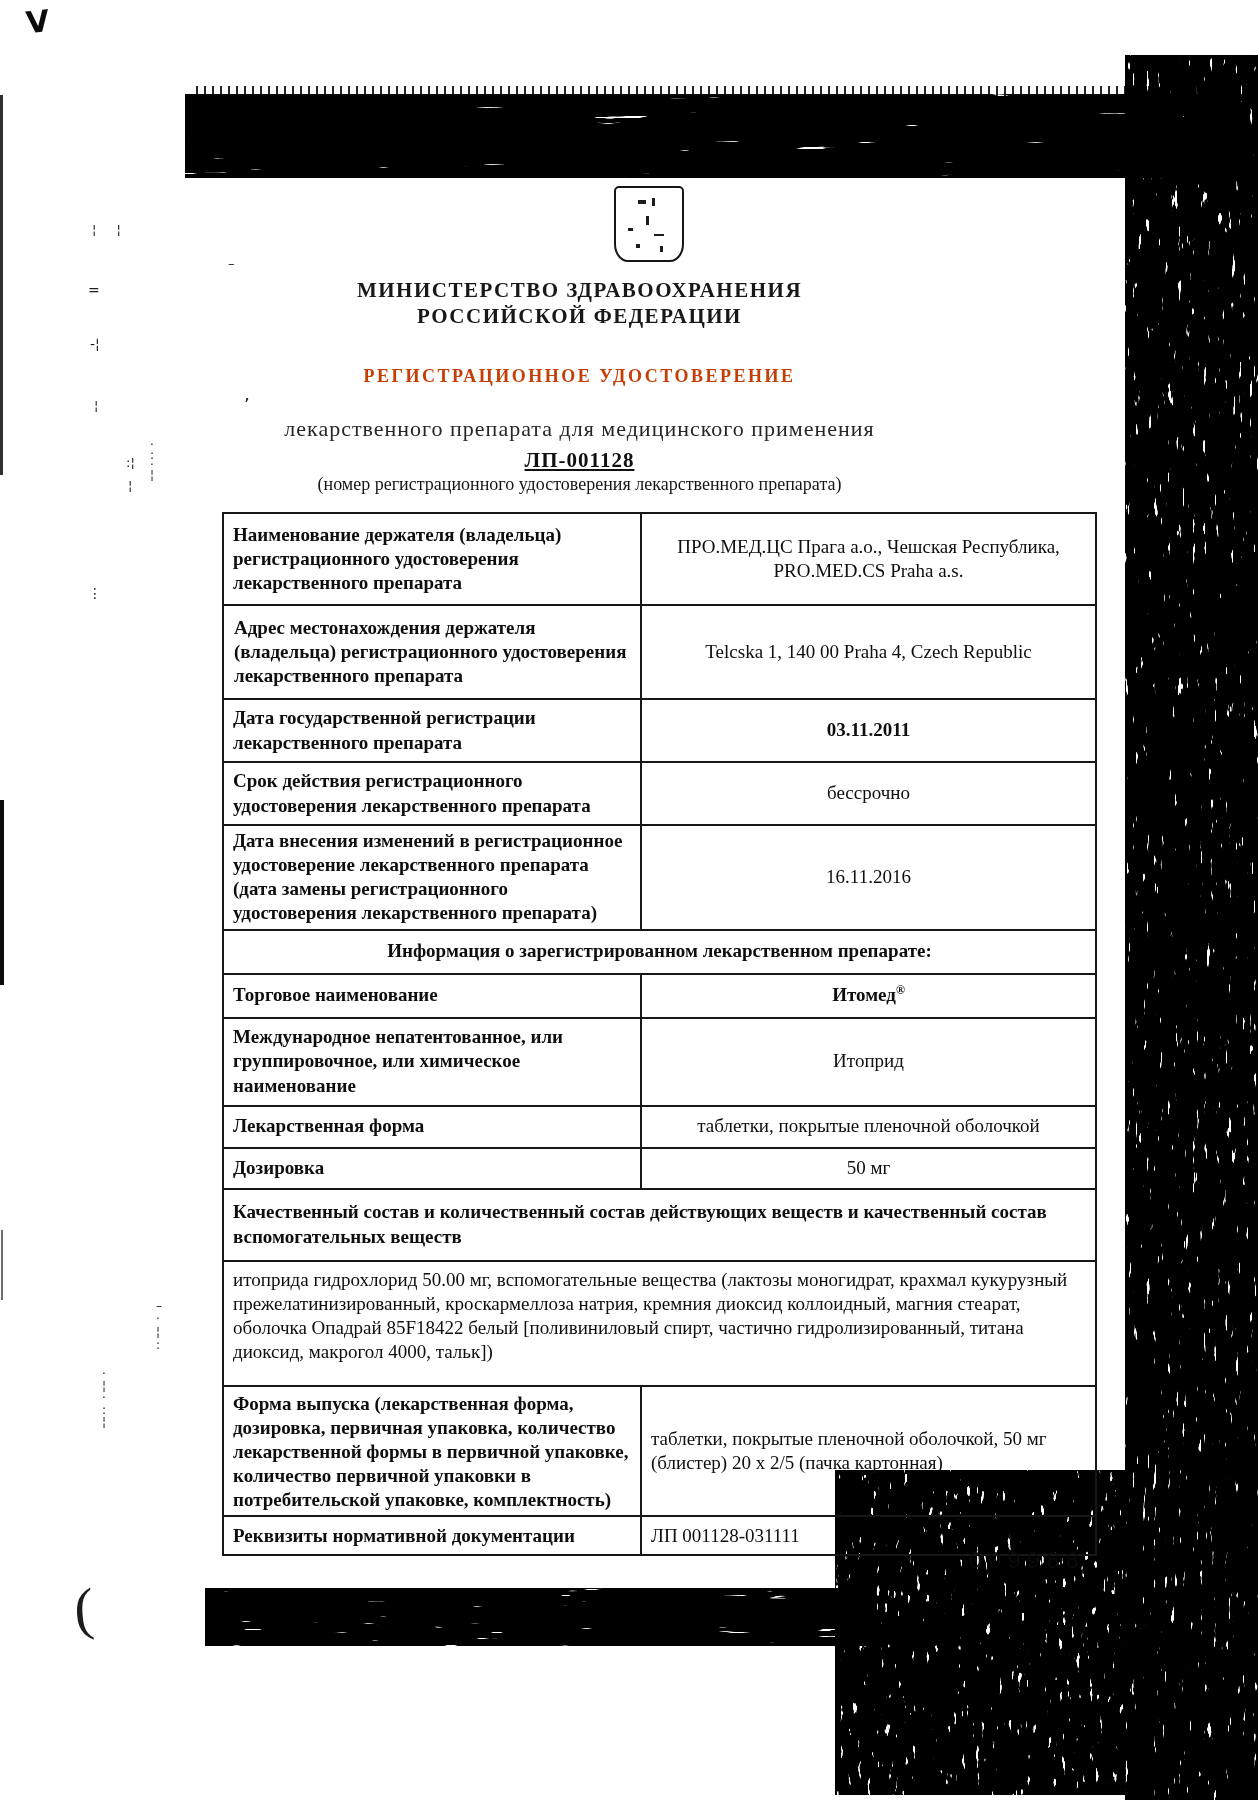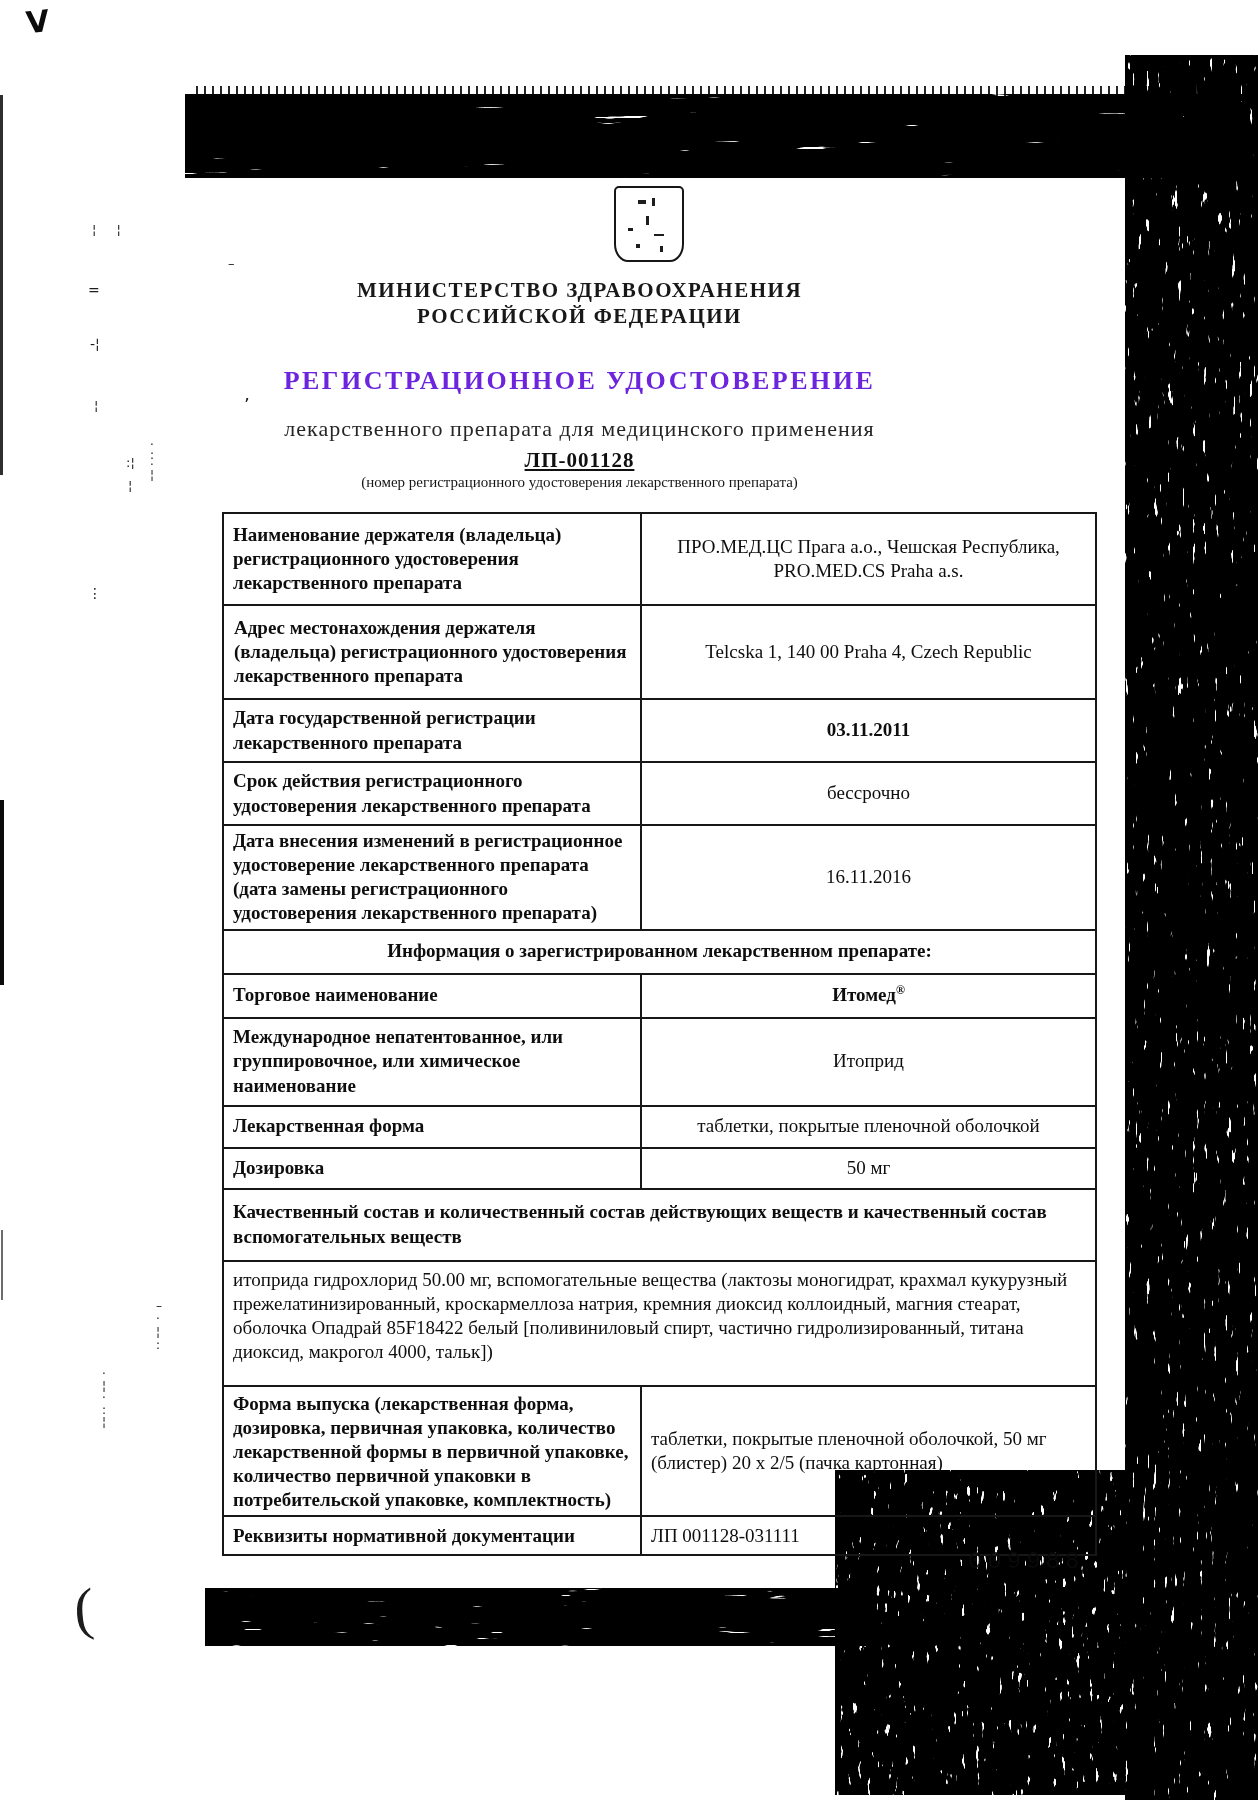--- a/index.html
+++ b/index.html
@@ -10,24 +10,24 @@
   }
   .doc{position:absolute;inset:0;filter:contrast(1.05) blur(0.2px);}
   
   .hand-mark{position:absolute;left:26px;top:4px;font-family:"DejaVu Sans",sans-serif;
     font-size:30px;font-weight:bold;transform:rotate(-6deg);color:#111;}
   .emblem{position:absolute;left:614px;top:186px;width:66px;height:72px;
     border:2.5px solid #1b1b1b;border-radius:5px 5px 14px 14px / 5px 5px 18px 18px;}
   .emblem i{position:absolute;background:#222;}
   .center-line{position:absolute;left:0;width:1159px;text-align:center;}
   .ministry{font-size:21px;font-weight:bold;letter-spacing:1.5px;color:#1d1d1d;}
-  .doc-title{font-size:26px;font-weight:bold;letter-spacing:2.5px;color:#6d28d9;}
+  .doc-title{font-size:18px;font-weight:bold;letter-spacing:2.5px;color:#c2410c;}
   .doc-sub{font-size:22px;letter-spacing:1px;color:#2a2a2a;}
   .reg-num{font-size:21px;font-weight:bold;text-decoration:underline;letter-spacing:1px;}
-  .reg-cap{font-size:15px;color:#1b1b1b;}
+  .reg-cap{font-size:18px;color:#1b1b1b;}
   
   table.reg{position:absolute;left:222px;top:512px;width:873px;border-collapse:collapse;
     table-layout:fixed;font-size:19px;line-height:1.27;color:#131313;}
   table.reg td{border:2px solid #1c1c1c;padding:3px 9px;vertical-align:middle;overflow:hidden;}
   td.lbl{font-weight:bold;}
   td.val{text-align:center;}
   td.vleft{text-align:left;vertical-align:top;padding-top:5px;}
   td.span-c{text-align:center;font-weight:600;}
   td.span-b{font-weight:bold;}
   .b{font-weight:bold;}

